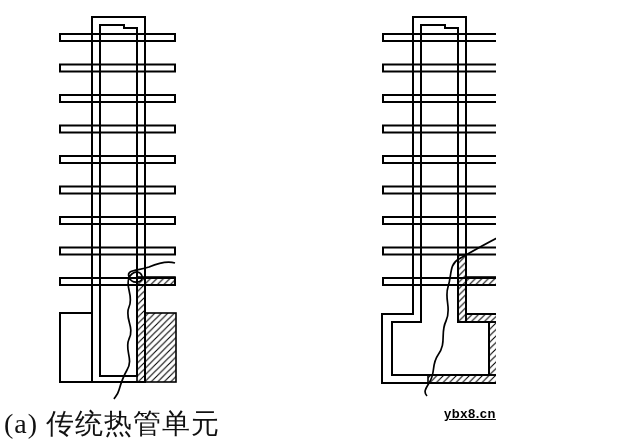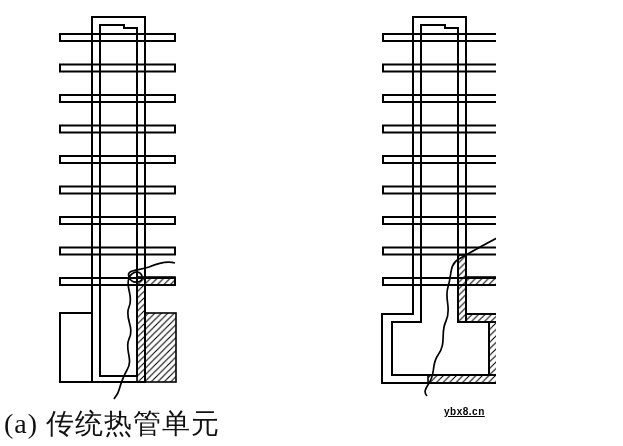--- a/index.html
+++ b/index.html
@@ -29,21 +29,21 @@
     white-space: nowrap;
     letter-spacing: 1px;
   }
   #caption-a { left: 4px; }
   #caption-b { left: 277px; }
   .watermark {
     position: absolute;
     left: 444px;
     top: 406px;
     font-family: "Liberation Sans", "DejaVu Sans", sans-serif;
-    font-size: 10px;
+    font-size: 13px;
     font-weight: bold;
     color: #000000;
     text-decoration: underline;
     letter-spacing: 0.5px;
     z-index: 3;
   }
 </style>
 </head>
 <body>
 

